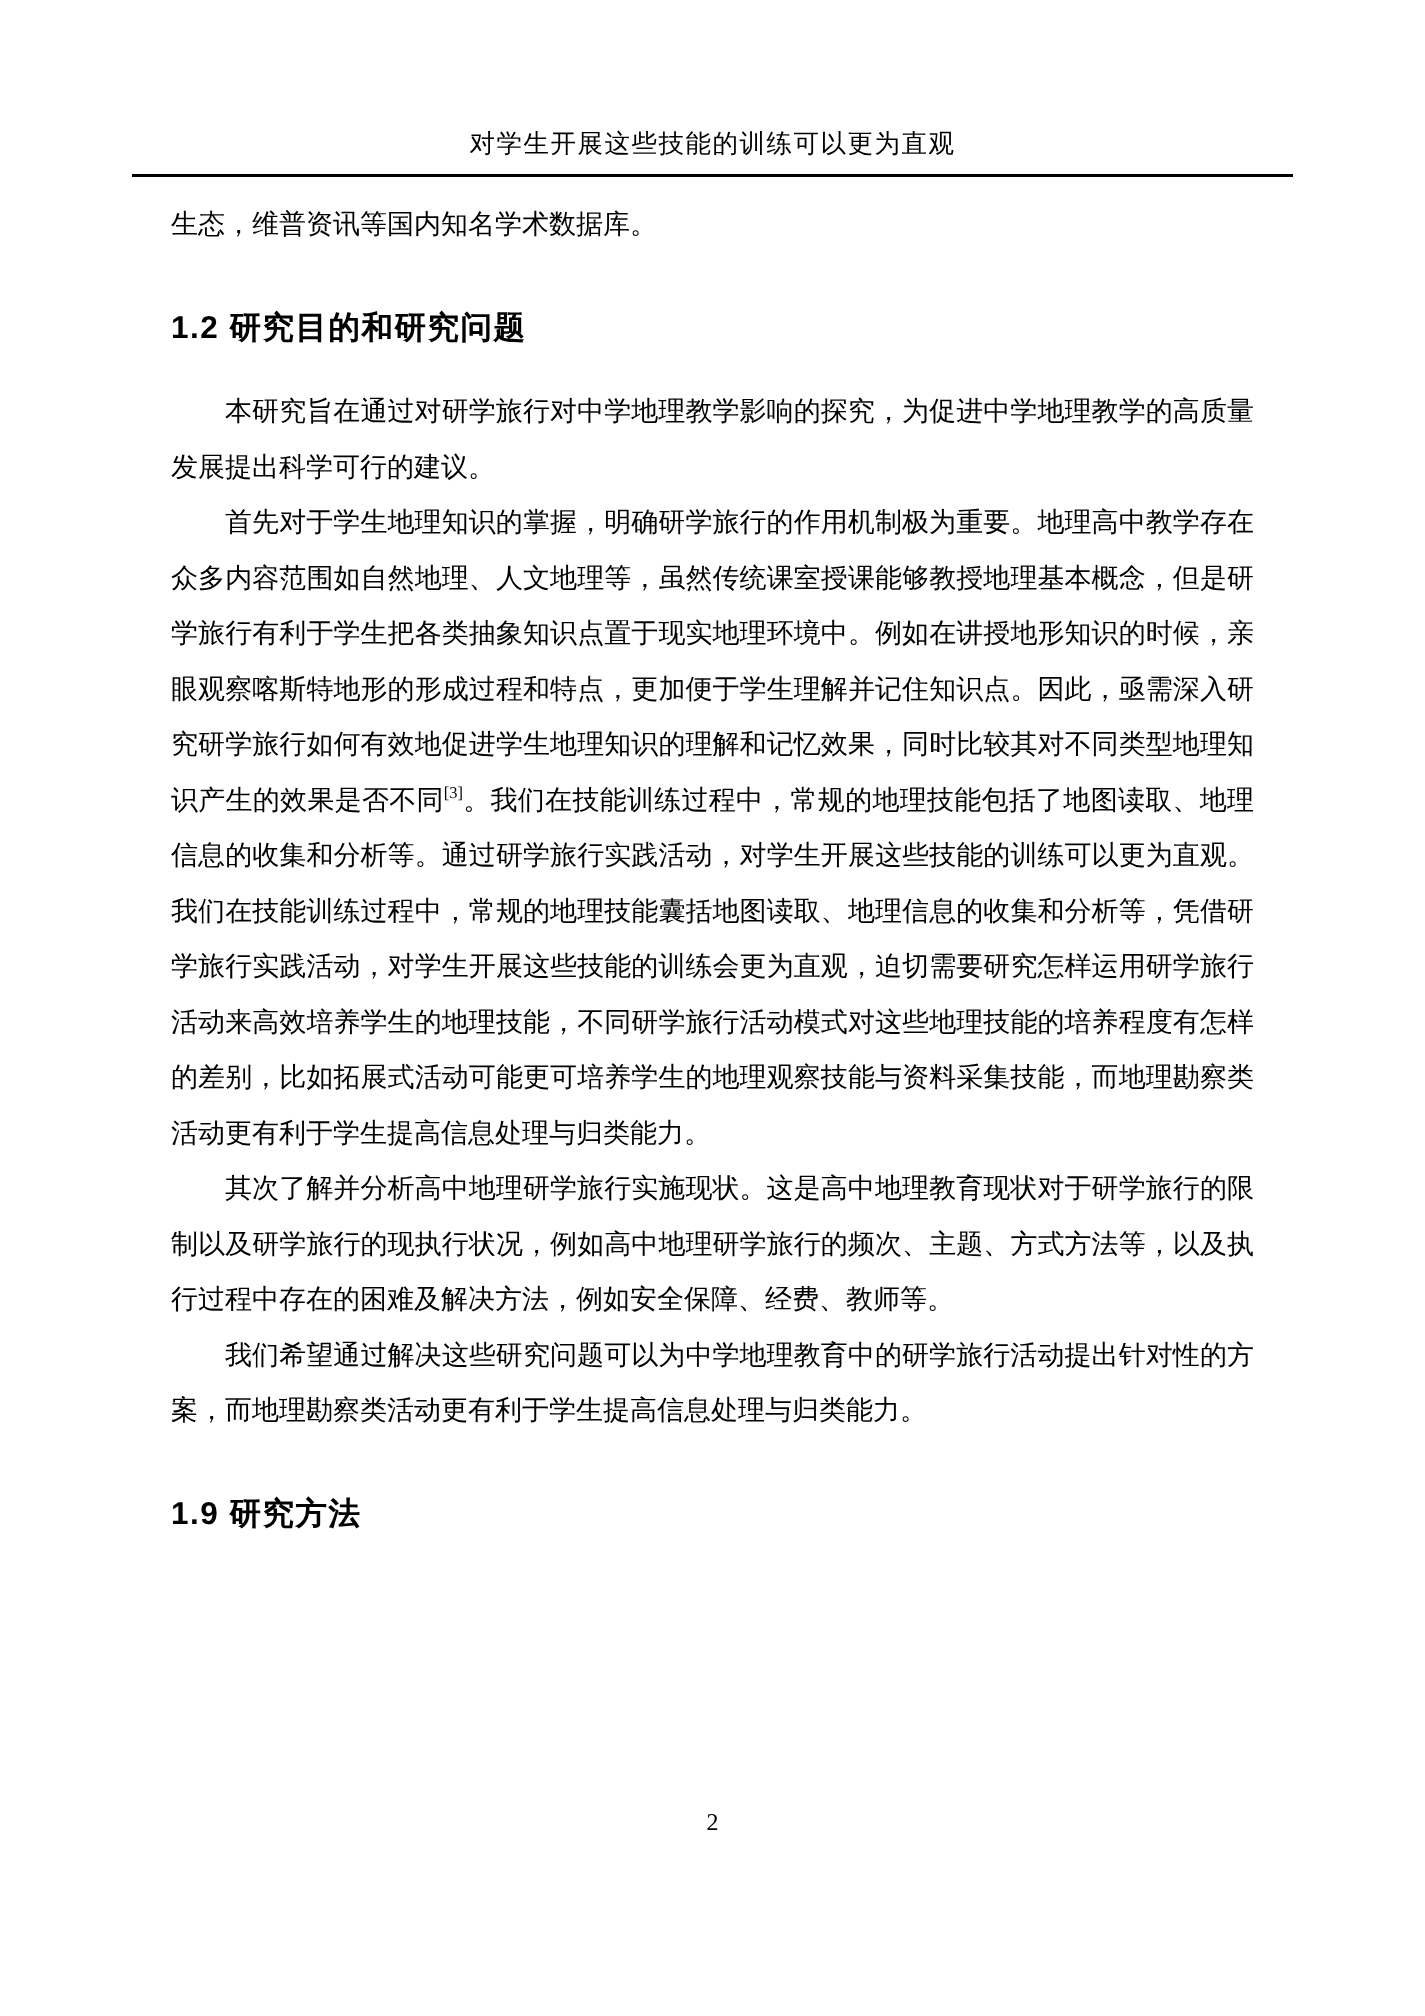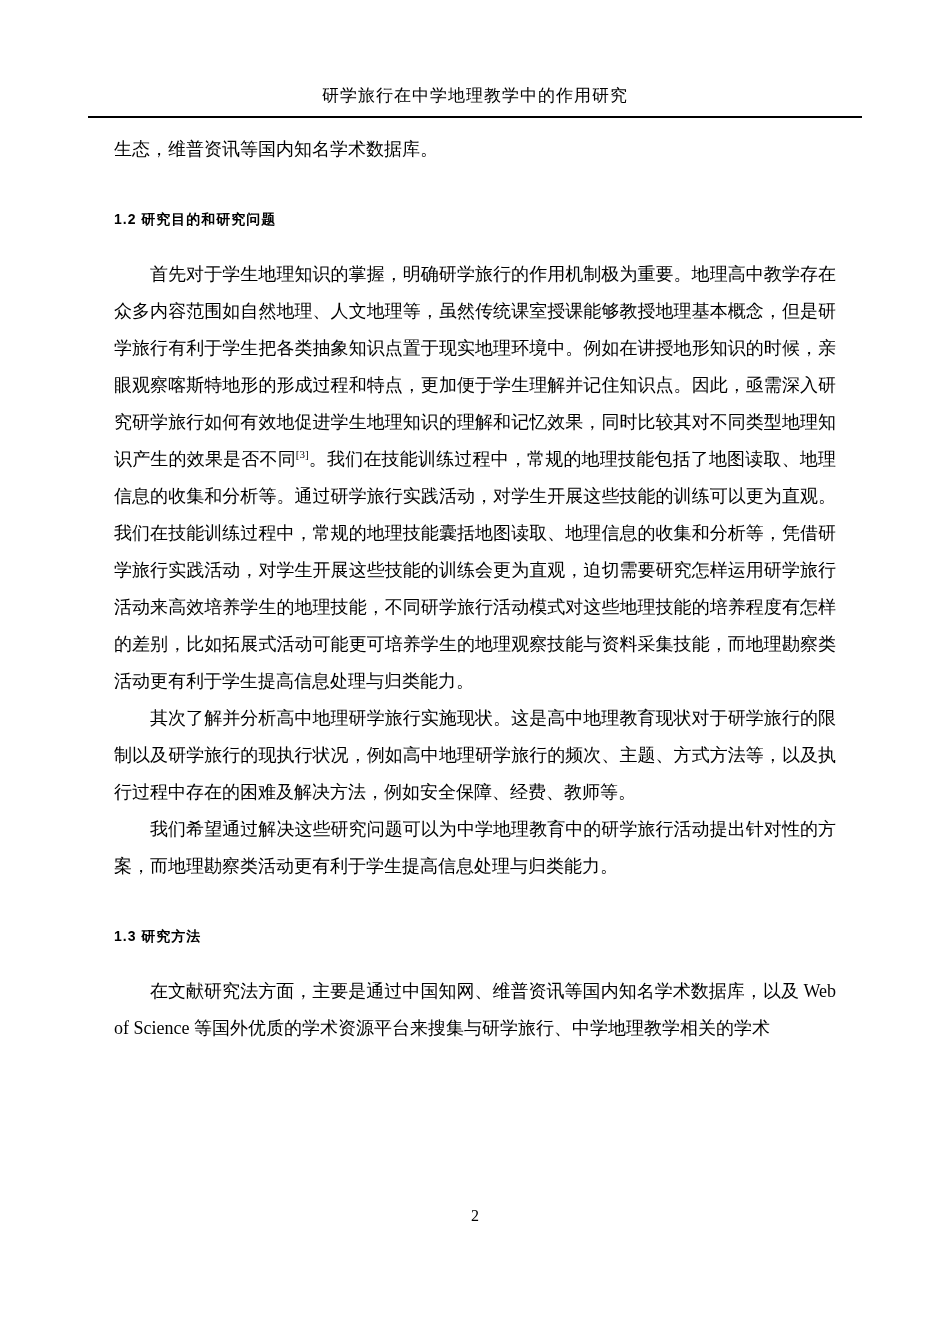--- a/index.html
+++ b/index.html
@@ -36,21 +36,21 @@
     line-height: 37px;
     text-align: justify;
     text-indent: 2em;
     word-break: break-word;
   }
   .content p.no-indent {
     text-indent: 0;
   }
   h2.section-heading {
     font-family: "Liberation Sans", "DejaVu Sans", sans-serif;
-    font-size: 14px;
+    font-size: 21px;
     font-weight: bold;
     letter-spacing: 1px;
     margin: 38px 0 24px 0;
     line-height: 26px;
     color: #000000;
   }
   sup.citation {
     font-size: 11px;
     line-height: 0;
     vertical-align: super;
@@ -65,40 +65,40 @@
   .footer .page-number {
     font-size: 16px;
   }
 </style>
 </head>
 <body>
 
 <div class="page">
 
   <div class="running-header">
-    <div class="header-title">研学旅行在中学地理教学中的作用研究</div>
+    <div class="header-title">对学生开展这些技能的训练可以更为直观</div>
   </div>
 
   <div class="content">
 
     <p class="no-indent">生态，维普资讯等国内知名学术数据库。</p>
 
     <h2 class="section-heading">1.2 研究目的和研究问题</h2>
 
+    <p>本研究旨在通过对研学旅行对中学地理教学影响的探究，为促进中学地理教学的高质量发展提出科学可行的建议。</p>
 
     <p><span>首先对于学生地理知识的掌握，明确研学旅行的作用机制极为重要。地理高中教学存在众多内容范围如自然地理、人文地理等，虽然传统课室授课能够教授地理基本概念，但是研学旅行有利于学生把各类抽象知识点置于现实地理环境中。例如在讲授地形知识的时候，亲眼观察喀斯特地形的形成过程和特点，更加便于学生理解并记住知识点。因此，亟需深入研究研学旅行如何有效地促进学生地理知识的理解和记忆效果，同时比较其对不同类型地理知识产生的效果是否不同</span><sup class="citation">[3]</sup><span>。我们在技能训练过程中，常规的地理技能包括了地图读取、地理信息的收集和分析等。通过研学旅行实践活动，对学生开展这些技能的训练可以更为直观。我们在技能训练过程中，常规的地理技能囊括地图读取、地理信息的收集和分析等，凭借研学旅行实践活动，对学生开展这些技能的训练会更为直观，迫切需要研究怎样运用研学旅行活动来高效培养学生的地理技能，不同研学旅行活动模式对这些地理技能的培养程度有怎样的差别，比如拓展式活动可能更可培养学生的地理观察技能与资料采集技能，而地理勘察类活动更有利于学生提高信息处理与归类能力。</span></p>
 
     <p>其次了解并分析高中地理研学旅行实施现状。这是高中地理教育现状对于研学旅行的限制以及研学旅行的现执行状况，例如高中地理研学旅行的频次、主题、方式方法等，以及执行过程中存在的困难及解决方法，例如安全保障、经费、教师等。</p>
 
     <p>我们希望通过解决这些研究问题可以为中学地理教育中的研学旅行活动提出针对性的方案，而地理勘察类活动更有利于学生提高信息处理与归类能力。</p>
 
-    <h2 class="section-heading">1.3 研究方法</h2>
+    <h2 class="section-heading">1.9 研究方法</h2>
 
 
-    <p>在文献研究法方面，主要是通过中国知网、维普资讯等国内知名学术数据库，以及 Web of Science 等国外优质的学术资源平台来搜集与研学旅行、中学地理教学相关的学术</p>
 
   </div>
 
   <div class="footer">
     <span class="page-number">2</span>
   </div>
 
 </div>
 
 </body></html>

